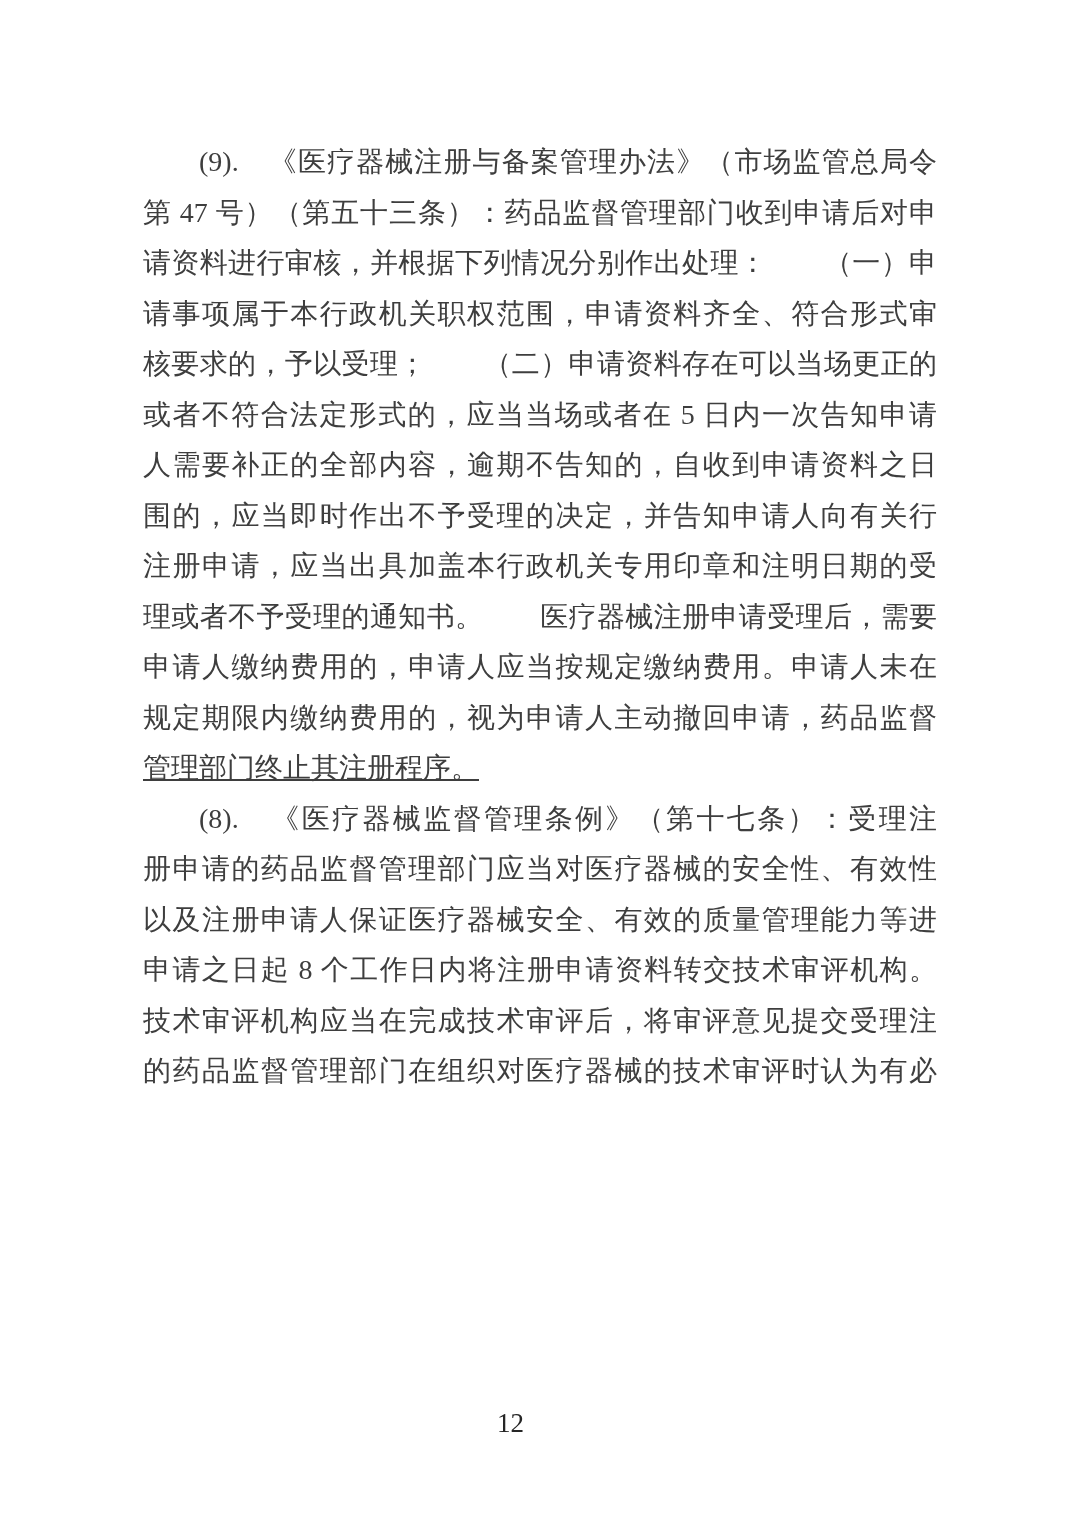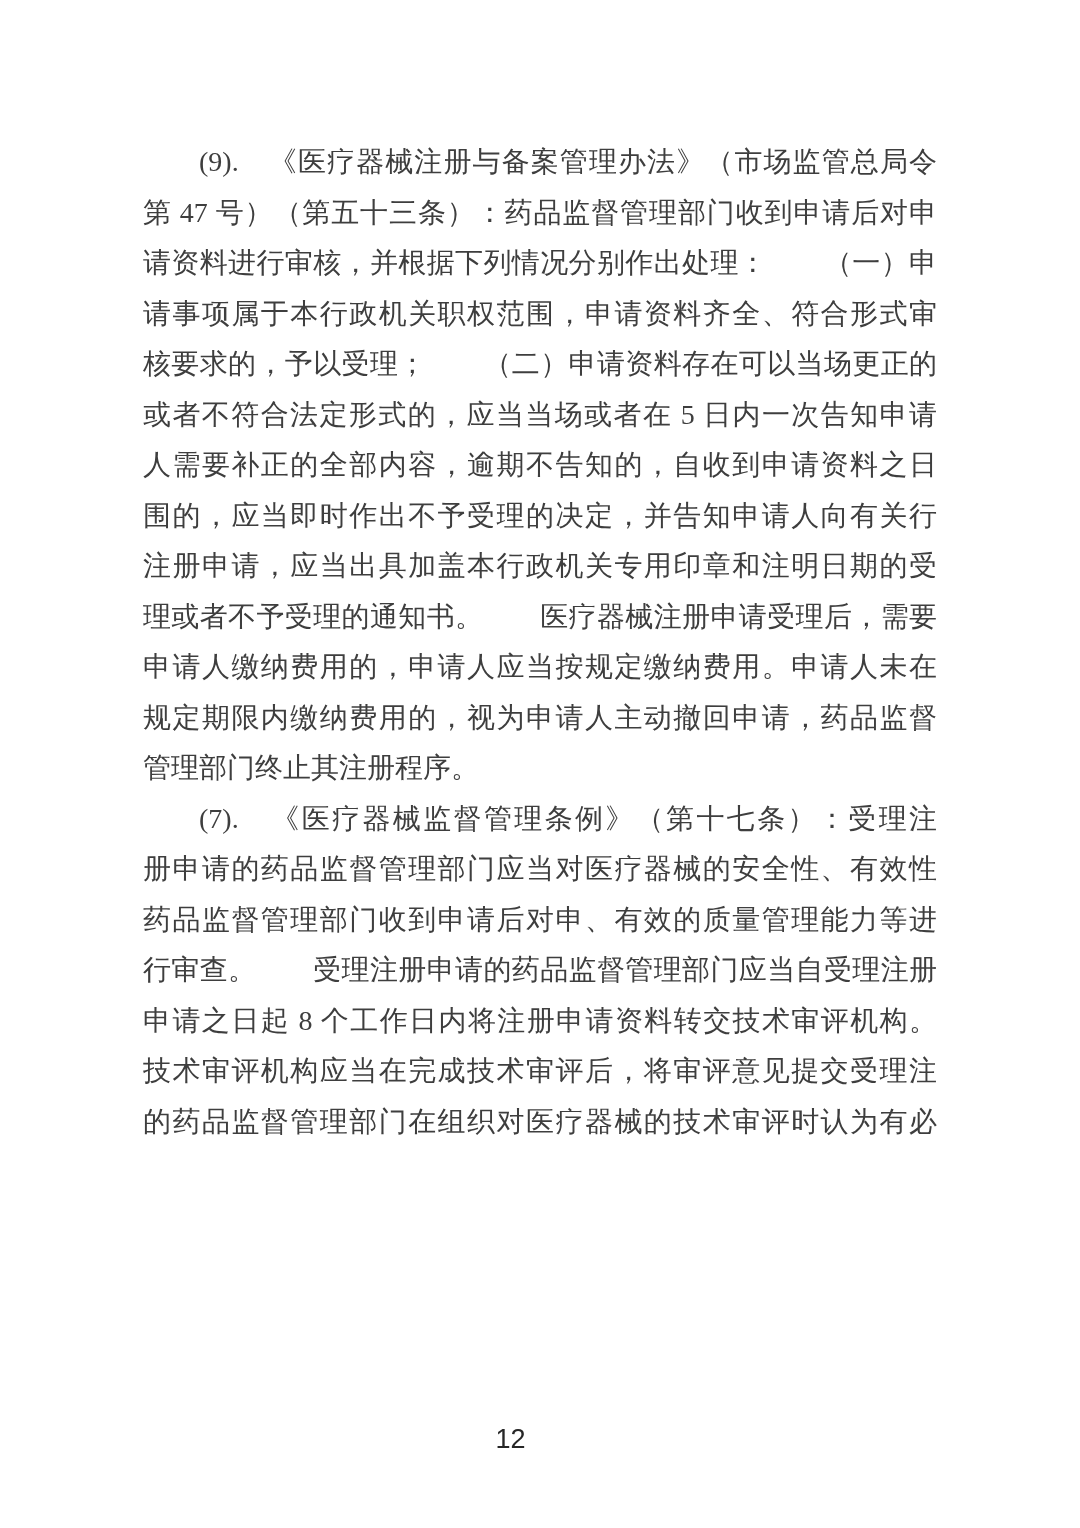--- a/index.html
+++ b/index.html
@@ -35,60 +35,59 @@
     overflow: visible;
   }
 
   .line.indent {
     text-indent: 56px;
   }
 
   .line.flush {
     text-align: right;
     text-align-last: left;
+    text-decoration: underline;
   }
 
   .footer {
     position: absolute;
     left: 0;
     top: 1408px;
     width: 100%;
     text-align: center;
   }
 
   .page-number {
     display: inline-block;
-    font-family: Liberation Sans, sans-serif;
+    font-family: Liberation Serif, serif;
     font-size: 27px;
     color: #262626;
-    margin-top: 16px;
   }
 </style>
 </head>
 <body>
 
 <div class="page">
   <div class="text-block">
       <div class="line indent">(9).　《医疗器械注册与备案管理办法》（市场监管总局令</div>
       <div class="line">第 47 号）（第五十三条）：药品监督管理部门收到申请后对申</div>
       <div class="line">请资料进行审核，并根据下列情况分别作出处理：　　（一）申</div>
       <div class="line">请事项属于本行政机关职权范围，申请资料齐全、符合形式审</div>
       <div class="line">核要求的，予以受理；　　（二）申请资料存在可以当场更正的</div>
       <div class="line">或者不符合法定形式的，应当当场或者在 5 日内一次告知申请</div>
       <div class="line">人需要补正的全部内容，逾期不告知的，自收到申请资料之日</div>
       <div class="line">围的，应当即时作出不予受理的决定，并告知申请人向有关行</div>
       <div class="line">注册申请，应当出具加盖本行政机关专用印章和注明日期的受</div>
       <div class="line">理或者不予受理的通知书。　　医疗器械注册申请受理后，需要</div>
       <div class="line">申请人缴纳费用的，申请人应当按规定缴纳费用。申请人未在</div>
       <div class="line">规定期限内缴纳费用的，视为申请人主动撤回申请，药品监督</div>
       <div class="line flush">管理部门终止其注册程序。</div>
-      <div class="line indent">(7).　《医疗器械监督管理条例》（第十七条）：受理注</div>
+      <div class="line indent">(8).　《医疗器械监督管理条例》（第十七条）：受理注</div>
       <div class="line">册申请的药品监督管理部门应当对医疗器械的安全性、有效性</div>
-      <div class="line">药品监督管理部门收到申请后对申、有效的质量管理能力等进</div>
-      <div class="line">行审查。　　受理注册申请的药品监督管理部门应当自受理注册</div>
+      <div class="line">以及注册申请人保证医疗器械安全、有效的质量管理能力等进</div>
       <div class="line">申请之日起 8 个工作日内将注册申请资料转交技术审评机构。</div>
       <div class="line">技术审评机构应当在完成技术审评后，将审评意见提交受理注</div>
       <div class="line">的药品监督管理部门在组织对医疗器械的技术审评时认为有必</div>
     </div>
   <div class="footer">
     <span class="page-number">12</span>
   </div>
 </div>
 
 </body></html>

